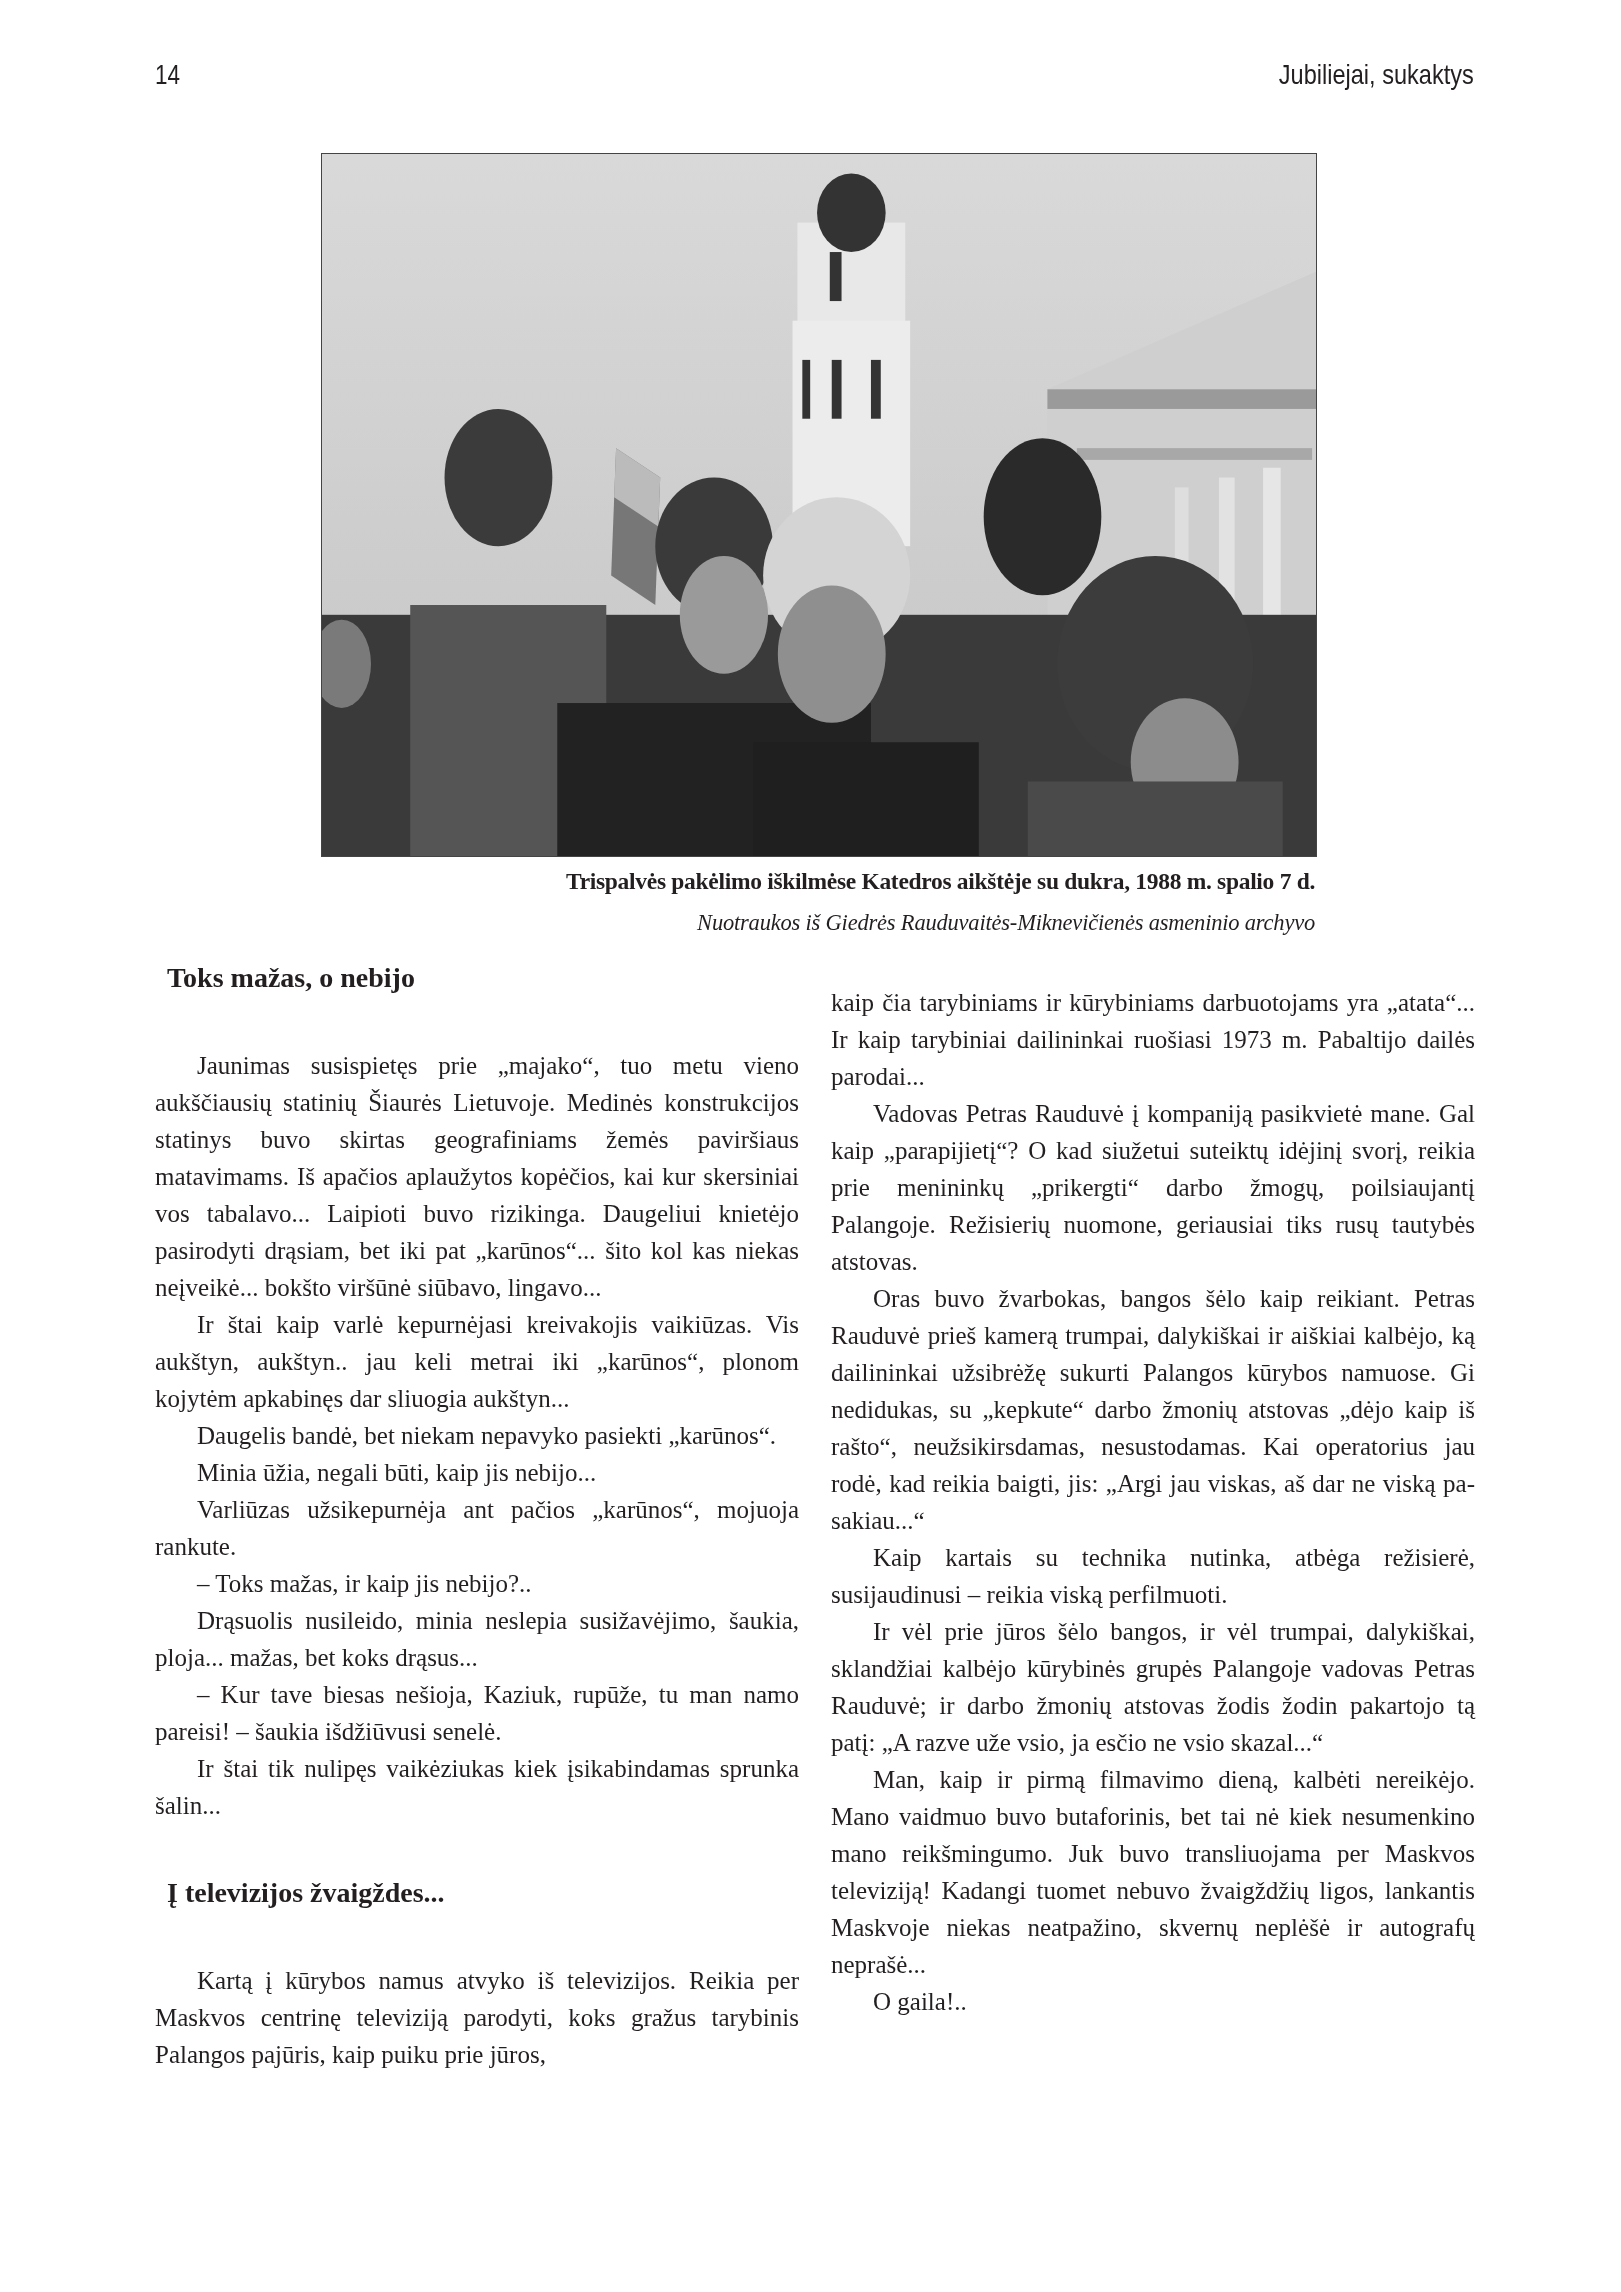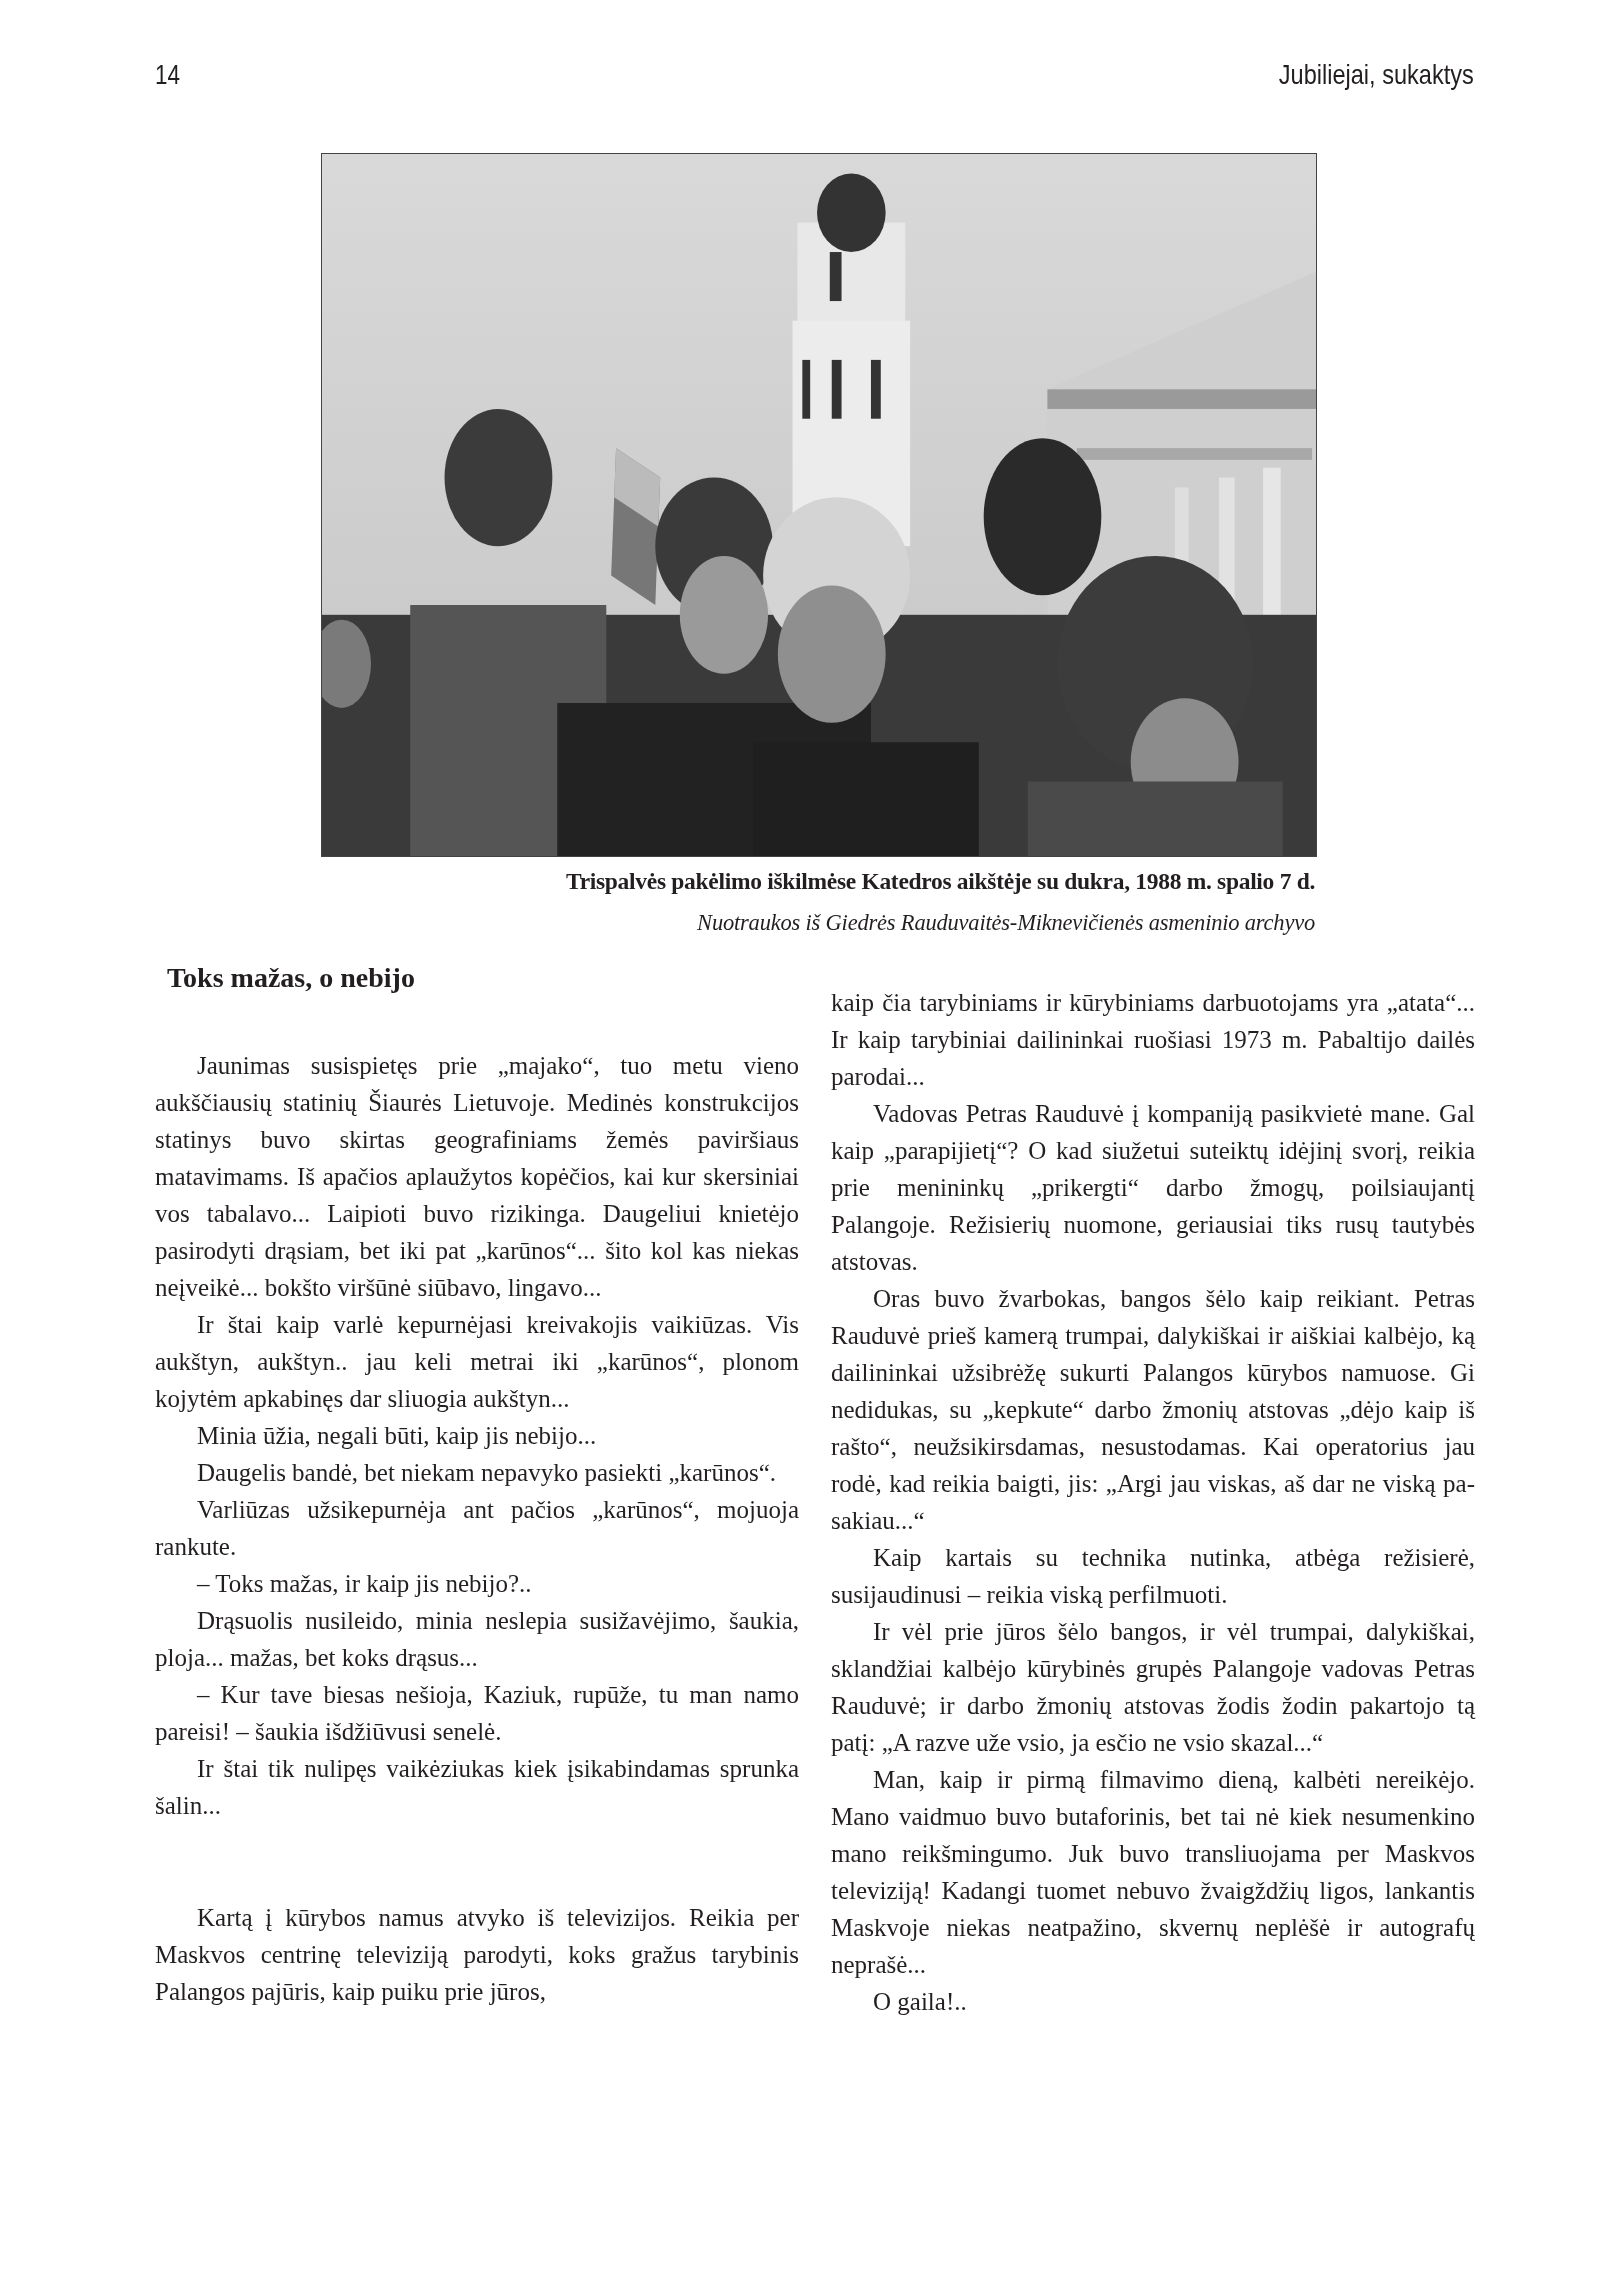--- a/index.html
+++ b/index.html
@@ -75,28 +75,29 @@
 </figure>
 
 <div id="caption">Trispalvės pakėlimo iškilmėse Katedros aikštėje su dukra, 1988 m. spalio 7 d.</div>
 <div id="credit">Nuotraukos iš Giedrės Rauduvaitės-Miknevičienės asmeninio archyvo</div>
 
 <div id="col-left" class="col">
   <h2>Toks mažas, o nebijo</h2>
   <div class="gap-after-h"></div>
   <p>Jaunimas susispietęs prie „majako“, tuo metu vieno aukščiausių statinių Šiaurės Lietuvoje. Medinės kons­trukcijos statinys buvo skirtas geografiniams žemės paviršiaus matavimams. Iš apačios aplaužytos kopė­čios, kai kur skersiniai vos tabalavo... Laipioti buvo ri­zikinga. Daugeliui knietėjo pasirodyti drąsiam, bet iki pat „karūnos“... šito kol kas niekas neįveikė... bokšto viršūnė siūbavo, lingavo...</p>
   <p>Ir štai kaip varlė kepurnėjasi kreivakojis vaikiūzas. Vis aukštyn, aukštyn.. jau keli metrai iki „karūnos“, plonom kojytėm apkabinęs dar sliuogia aukštyn...</p>
+  <p>Daugelis bandė, bet niekam nepavyko pasiekti „karūnos“.</p>
   <p>Minia ūžia, negali būti, kaip jis nebijo...</p>
-  <p>Daugelis bandė, bet niekam nepavyko pasiekti „karūnos“.</p>
   <p>Varliūzas užsikepurnėja ant pačios „karūnos“, mo­juoja rankute.</p>
   <p>– Toks mažas, ir kaip jis nebijo?..</p>
   <p>Drąsuolis nusileido, minia neslepia susižavėjimo, šaukia, ploja... mažas, bet koks drąsus...</p>
   <p>– Kur tave biesas nešioja, Kaziuk, rupūže, tu man namo pareisi! – šaukia išdžiūvusi senelė.</p>
   <p>Ir štai tik nulipęs vaikėziukas kiek įsikabindamas sprunka šalin...</p>
   <div class="gap-before-h"></div>
+  <h2>Į televizijos žvaigždes...</h2>
   <div class="gap-after-h"></div>
   <p>Kartą į kūrybos namus atvyko iš televizijos. Reikia per Maskvos centrinę televiziją parodyti, koks gra­žus tarybinis Palangos pajūris, kaip puiku prie jūros,</p>
 </div>
 
 <div id="col-right" class="col">
   <p class="noindent">kaip čia tarybiniams ir kūrybiniams darbuotojams yra „atata“... Ir kaip tarybiniai dailininkai ruošiasi 1973 m. Pabaltijo dailės parodai...</p>
   <p>Vadovas Petras Rauduvė į kompaniją pasikvietė mane. Gal kaip „parapijietį“? O kad siužetui suteiktų idėjinį svorį, reikia prie menininkų „prikergti“ darbo žmogų, poilsiaujantį Palangoje. Režisierių nuomone, geriausiai tiks rusų tautybės atstovas.</p>
   <p>Oras buvo žvarbokas, bangos šėlo kaip reikiant. Petras Rauduvė prieš kamerą trumpai, dalykiškai ir aiškiai kalbėjo, ką dailininkai užsibrėžę sukurti Pa­langos kūrybos namuose. Gi nedidukas, su „kepkute“ darbo žmonių atstovas „dėjo kaip iš rašto“, neužsikirs­damas, nesustodamas. Kai operatorius jau rodė, kad reikia baigti, jis: „Argi jau viskas, aš dar ne viską pa­sakiau...“</p>
   <p>Kaip kartais su technika nutinka, atbėga režisierė, susijaudinusi – reikia viską perfilmuoti.</p>
   <p>Ir vėl prie jūros šėlo bangos, ir vėl trumpai, daly­kiškai, sklandžiai kalbėjo kūrybinės grupės Palangoje vadovas Petras Rauduvė; ir darbo žmonių atstovas žo­dis žodin pakartojo tą patį: „A razve uže vsio, ja esčio ne vsio skazal...“</p>

